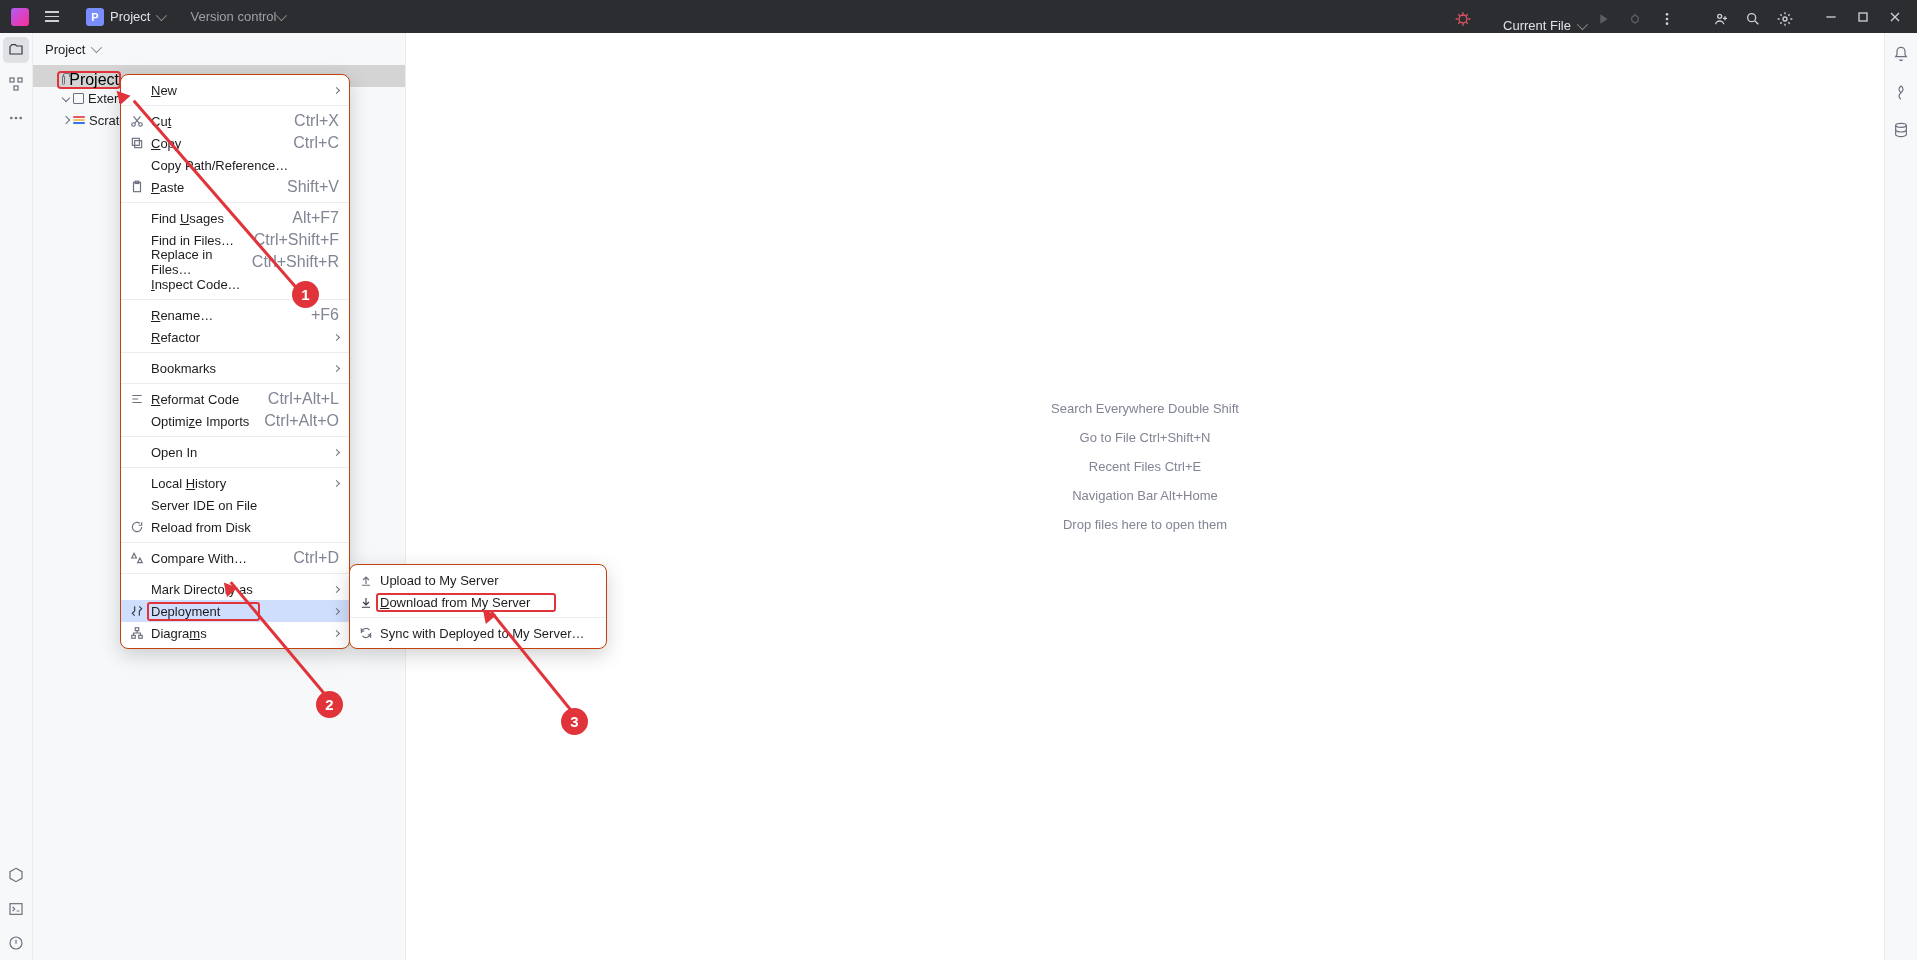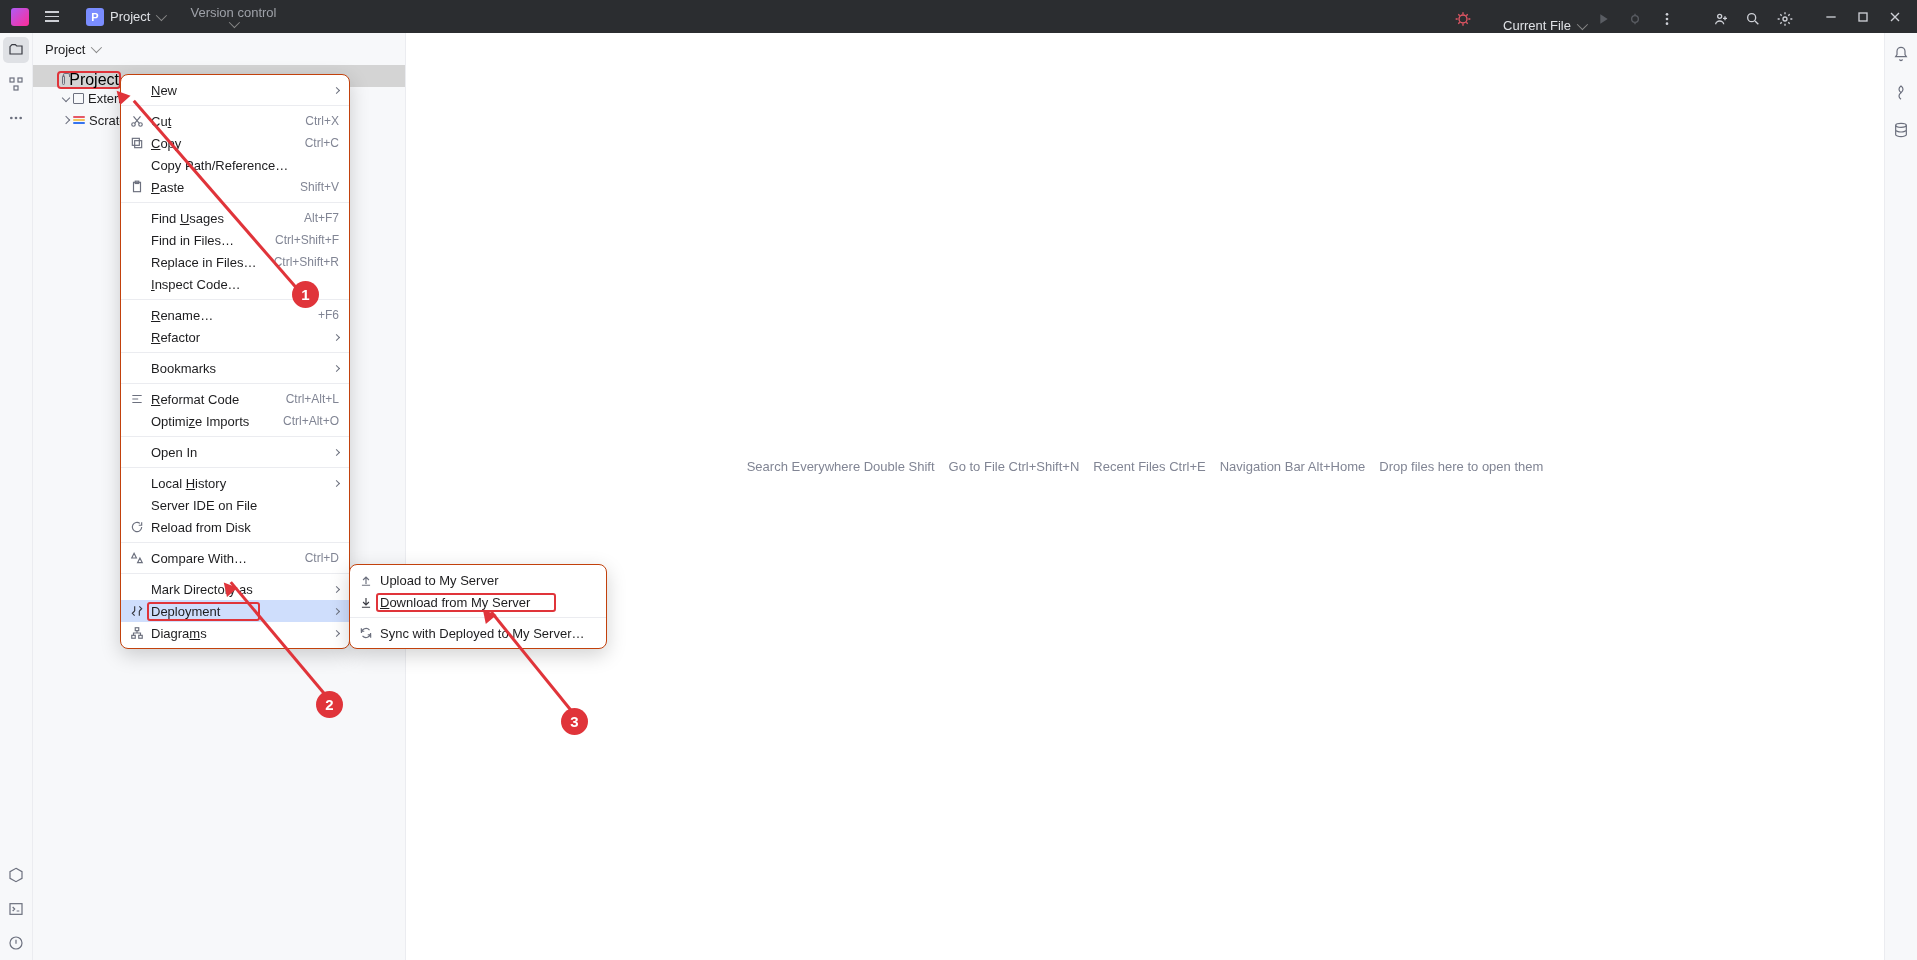--- a/index.html
+++ b/index.html
@@ -68,21 +68,20 @@
       width: 8px; height: 8px;
       border-right: 1.5px solid #888;
       border-bottom: 1.5px solid #888;
       transform: rotate(45deg) translateY(-2px);
     }
     .vc {
       margin-left: 16px;
       display: flex;
       align-items: center;
       color: #9ea1a8;
-      flex-direction: column;
     }
     .topbar-right {
       position: absolute;
       right: 6px;
       display: flex;
       align-items: flex-end;
       gap: 4px;
     }
     .ctrl-btns { display: flex; gap: 0; }
     .ctrl-btns .b { width: 32px; height: 33px; display: flex; align-items: center; justify-content: center; }
@@ -200,21 +199,21 @@
     .editor {
       flex: 1;
       background: #fff;
       position: relative;
       display: flex;
       align-items: center;
       justify-content: center;
     }
     .hints {
       display: flex;
-      flex-direction: row;
+      flex-direction: column;
       gap: 14px;
       align-items: center;
       font-size: 13px;
       color: #818594;
       margin-top: -60px;
     }
 
     
     .menu {
       position: absolute;
@@ -238,21 +237,21 @@
       width: 258px;
     }
     .menu-row {
       height: 22px;
       display: flex;
       align-items: center;
       padding: 0 10px 0 30px;
       position: relative;
       justify-content: space-between;
     }
-    .menu-row .sc { color: #818594; font-size: 12px; }
+    .menu-row .sc { color: #818594; font-size: 16px; }
     .menu-row .ic {
       position: absolute;
       left: 8px;
       width: 16px; height: 16px;
       display: flex; align-items: center; justify-content: center;
     }
     .menu-row .arrow {
       width: 5px; height: 5px;
       border-right: 1.5px solid #6c707e;
       border-top: 1.5px solid #6c707e;

